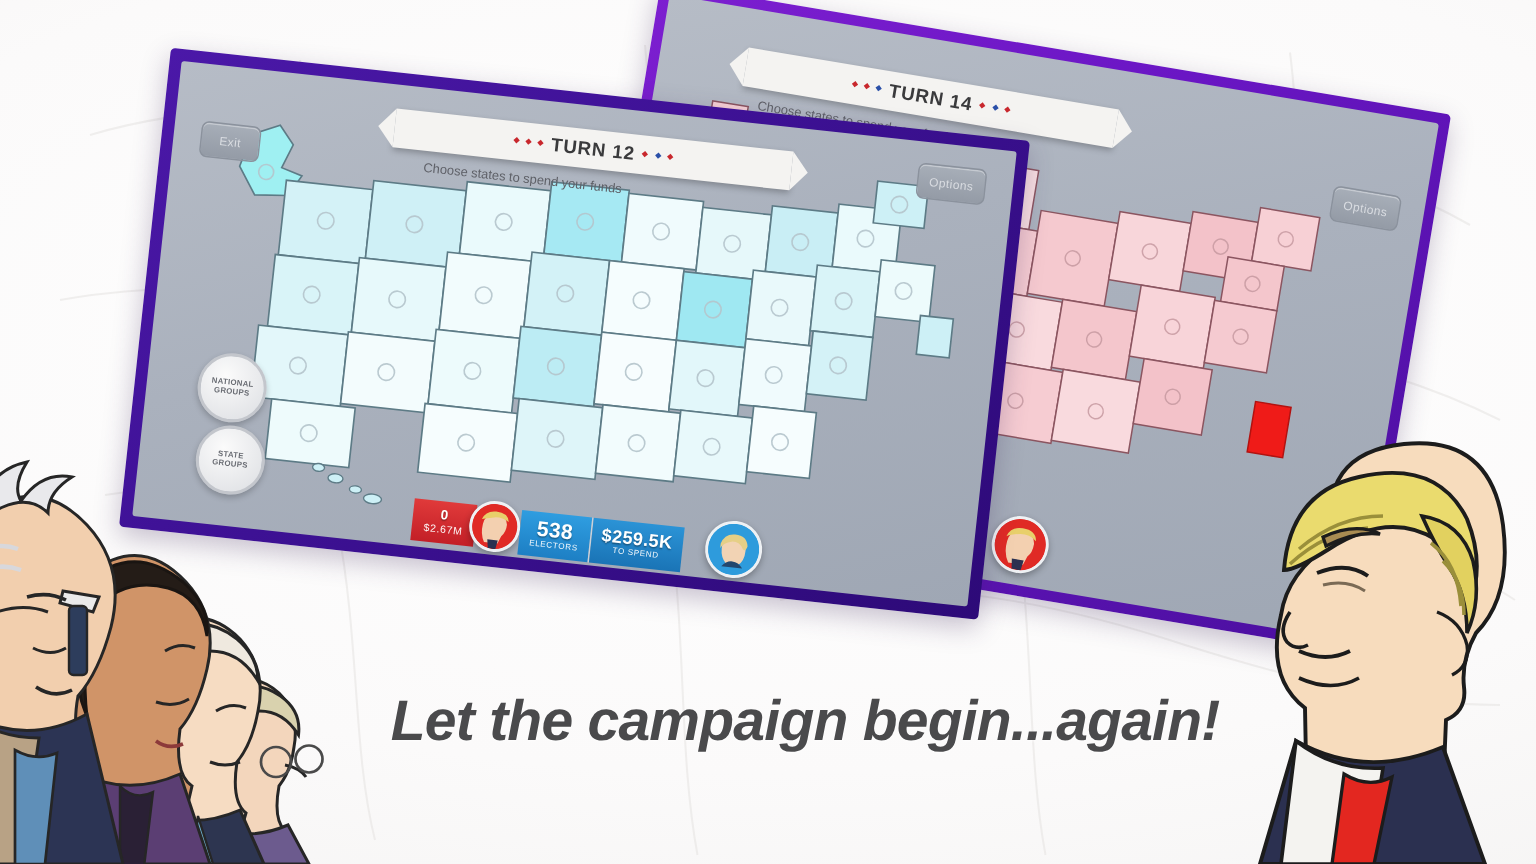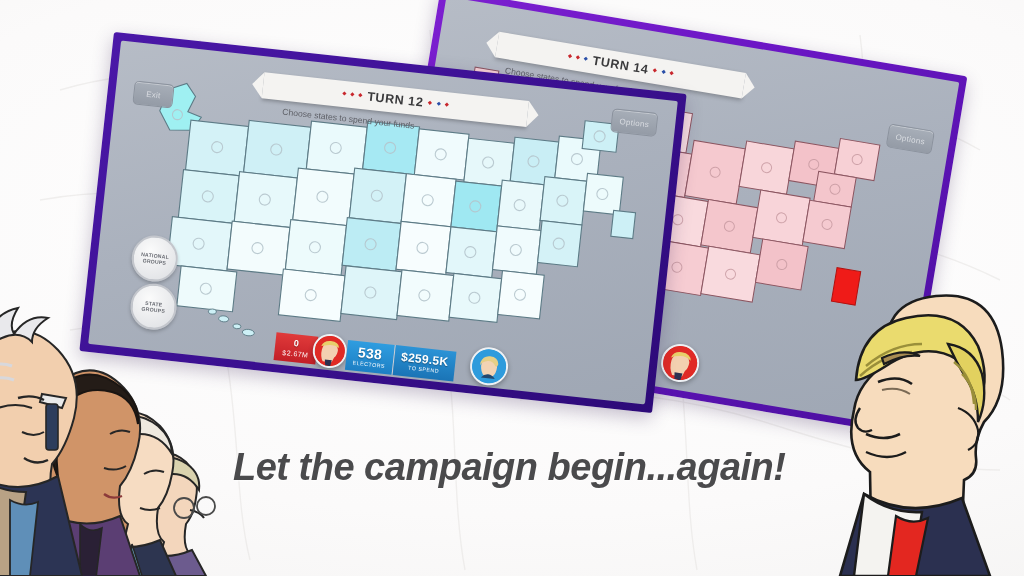--- a/index.html
+++ b/index.html
@@ -79,24 +79,24 @@
   .hud-chip .small{font-size:5.4px;letter-spacing:.45px;margin-top:2px;opacity:.95;}
   .chip-blue{background:linear-gradient(180deg,#2f9de0,#1d7fc4);}
   .chip-blue2{background:linear-gradient(180deg,#2b93d6,#1a74b6);}
   .chip-red{background:linear-gradient(180deg,#e03a3a,#c31f27);}
   .chip-red2{background:linear-gradient(180deg,#d62a30,#b3151d);}
   .hud-sep{width:1px;background:rgba(255,255,255,.45);}
   .avatar{position:absolute;border-radius:50%;border:2.5px solid #eef1f4;
     overflow:hidden;box-shadow:0 2px 5px rgba(0,0,0,.3);}
 
   
-  #tagline{position:absolute;left:233px;top:446px;width:580px;
+  #tagline{position:absolute;left:233px;top:460px;width:580px;
     font-size:38px;font-weight:bold;font-style:italic;color:#4a4a4c;
     letter-spacing:-.5px;white-space:nowrap;
-    text-shadow:0 1px 2px rgba(255,255,255,.8);}
+    text-shadow:0 1px 2px rgba(255,255,255,.8);text-align:right;}
 
   
   .char{position:absolute;}
   #dems{left:-6px;top:262px;width:250px;height:314px;}
   #trump{left:836px;top:258px;width:190px;height:318px;}
 </style>
 </head>
 <body>
 
 <div id="stage">

